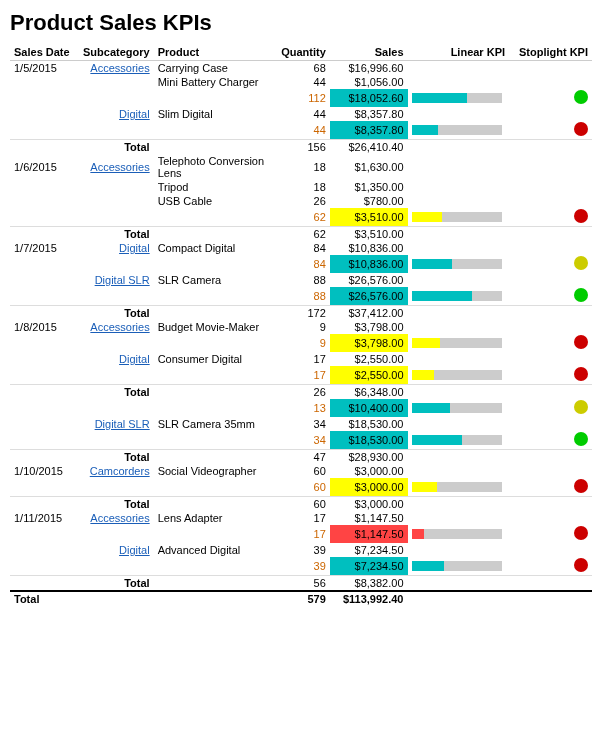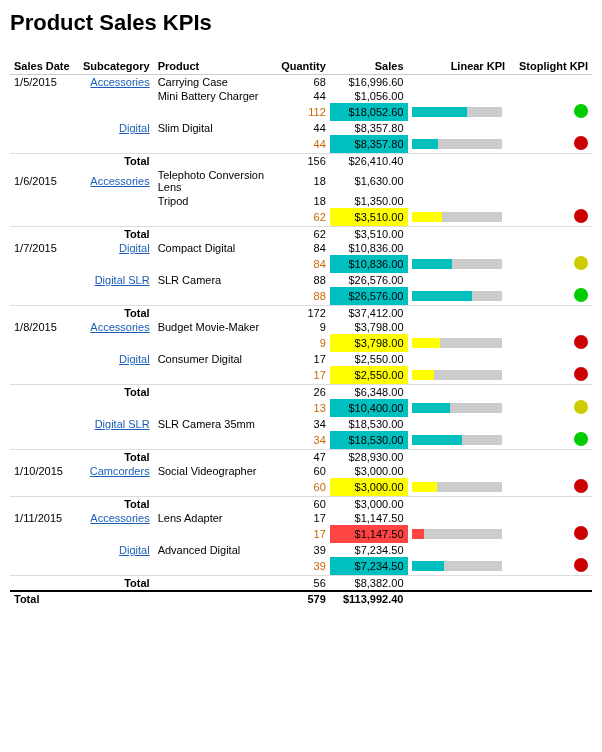--- a/index.html
+++ b/index.html
@@ -8,21 +8,21 @@
       font-size: 11px;
       background: #fff;
       width: 602px;
       min-height: 752px;
       padding: 10px;
     }
     h1 {
       font-size: 22px;
       font-weight: bold;
       color: #000;
-      margin-bottom: 22px;
+      margin-bottom: 8px;
     }
     table {
       width: 100%;
       border-collapse: collapse;
     }
     th {
       text-align: left;
       font-weight: bold;
       font-size: 11px;
       padding: 2px 4px;
@@ -178,20 +178,29 @@
         <td class="col-subcat"></td>
         <td class="col-product">Tripod</td>
         <td class="col-qty">18</td>
         <td class="col-sales">$1,350.00</td>
         <td class="col-linear"></td>
         <td class="col-stoplight"></td>
       </tr>
       <tr>
         <td class="col-date"></td>
         <td class="col-subcat"></td>
+        <td class="col-product">USB Cable</td>
+        <td class="col-qty">26</td>
+        <td class="col-sales">$780.00</td>
+        <td class="col-linear"></td>
+        <td class="col-stoplight"></td>
+      </tr>
+      <tr>
+        <td class="col-date"></td>
+        <td class="col-subcat"></td>
         <td class="col-product"></td>
         <td class="col-qty" style="color: rgb(204, 102, 0);">62</td>
         <td class="col-sales highlight-yellow">$3,510.00</td>
         <td class="col-linear">
           <div class="bar-container">
             <div class="bar-fill" style="width: 30px; background-color: rgb(255, 255, 0);"></div>
             <div class="bar-bg" style="width: 60px;"></div>
           </div>
         </td>
         <td class="col-stoplight"><span class="stoplight-circle stop-red"></span></td>

